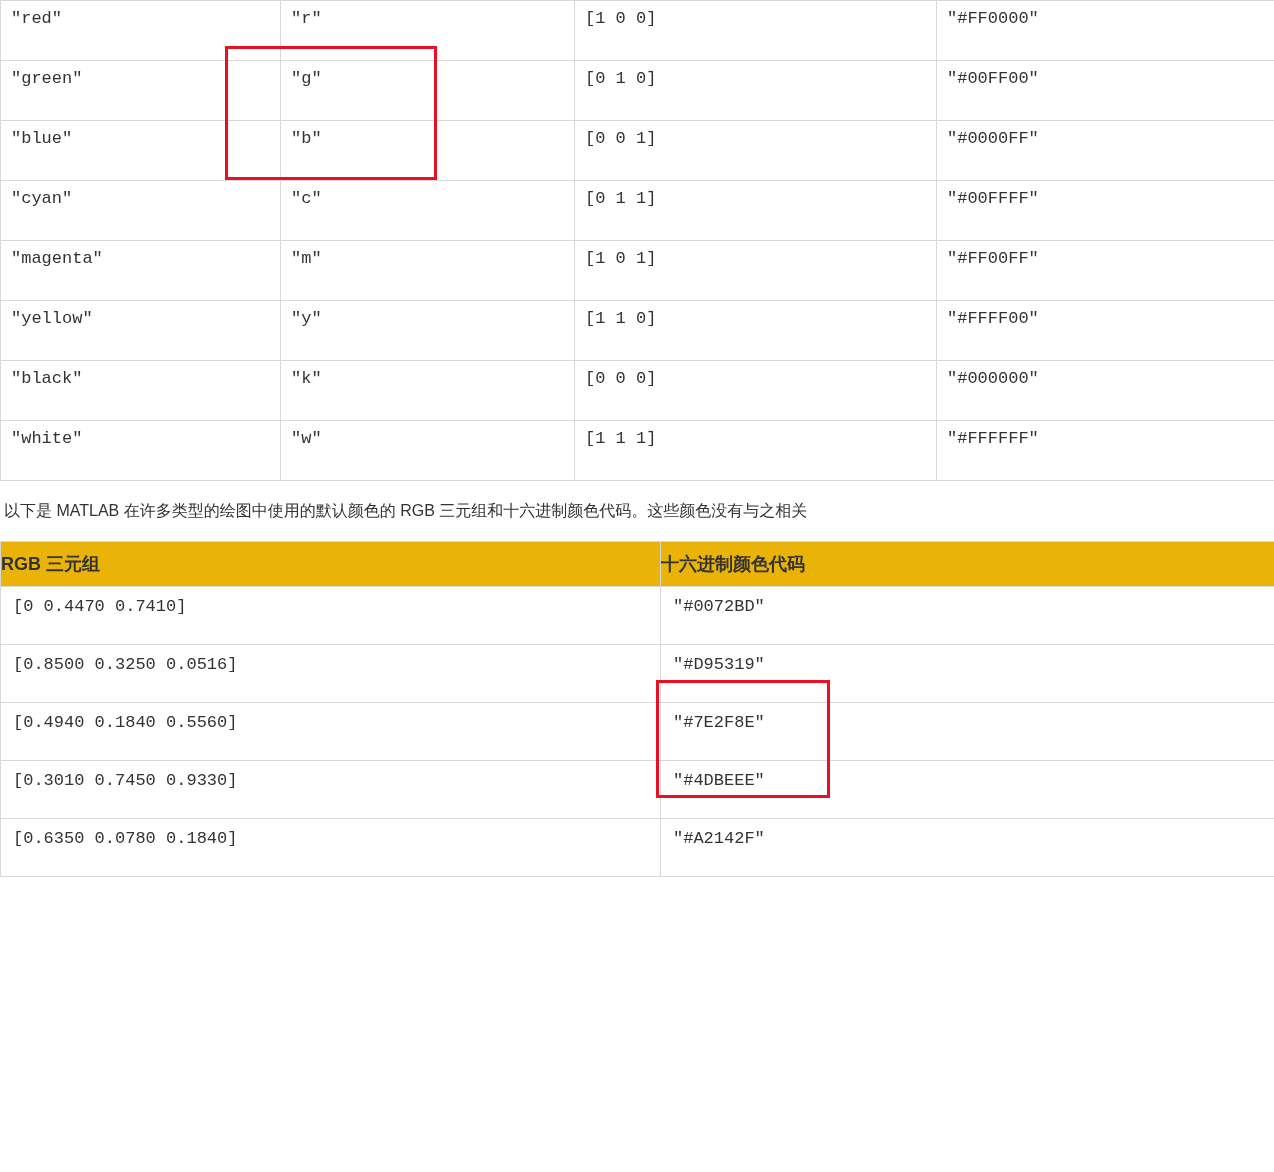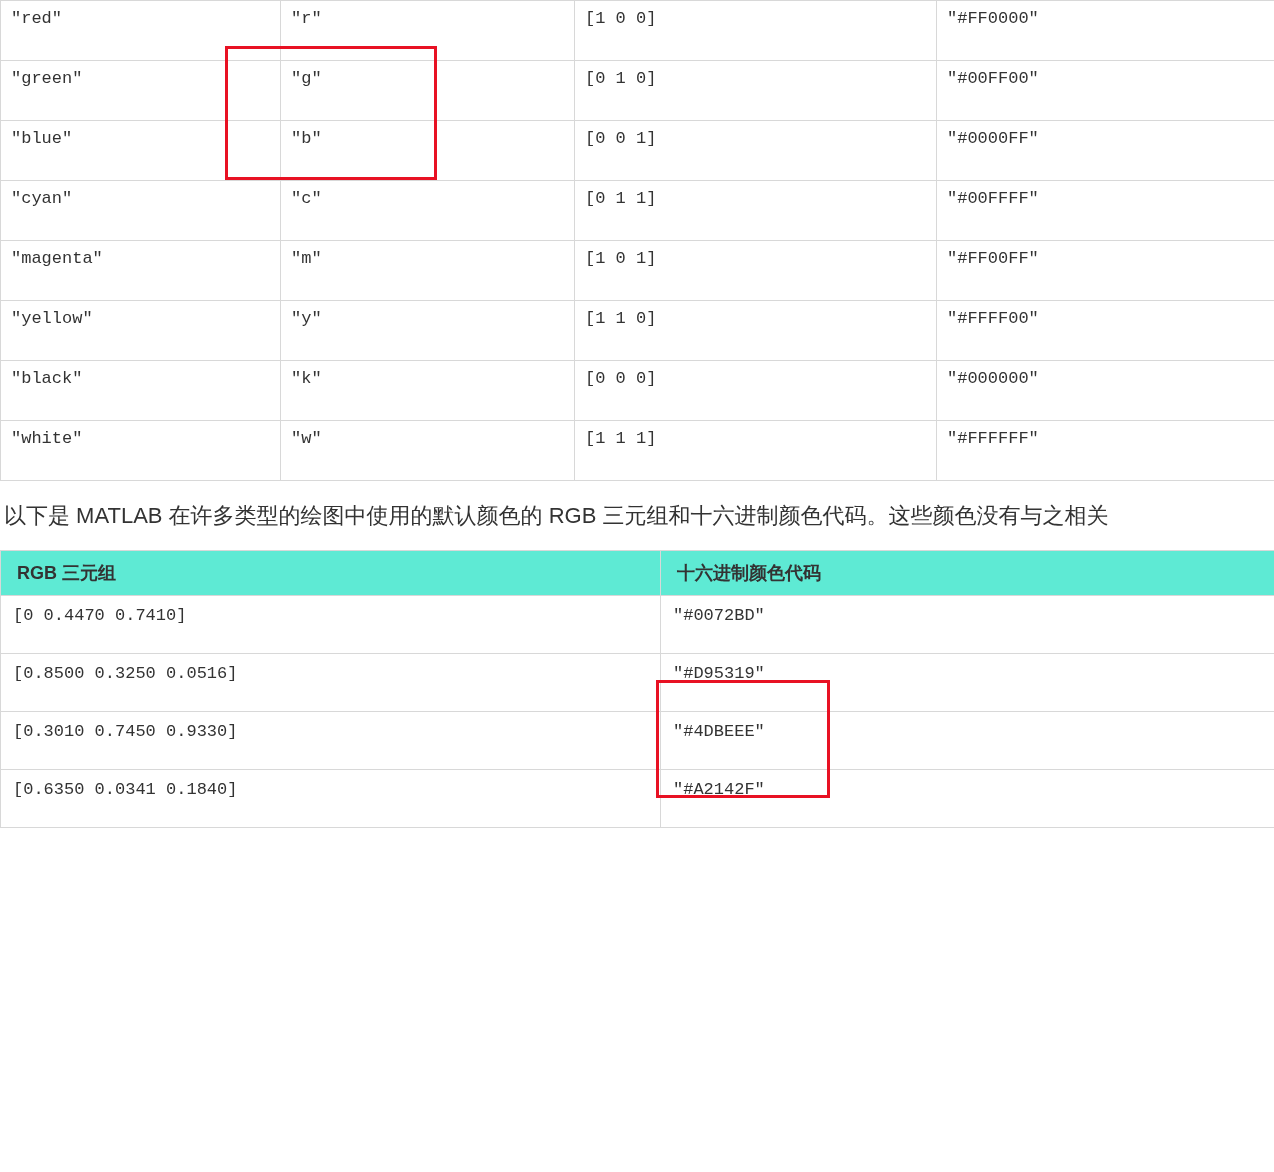--- a/index.html
+++ b/index.html
@@ -27,28 +27,28 @@
   .t1 td .cell {
     padding: 8px 10px;
   }
   .mono {
     font-family: Menlo, Consolas, "Courier New", monospace;
     font-size: 17px;
     color: #333;
   }
   .para {
     padding: 18px 4px 18px 4px;
-    font-size: 22px;
+    font-size: 16px;
     line-height: 1.5;
   }
   .t2 th {
-    background: #5eead4;
+    background: #eab308;
     text-align: left;
     font-weight: bold;
-    padding: 10px 16px;
+    padding: 10px 0;
     border: 1px solid #d8d8d8;
     font-size: 18px;
   }
   .t2 td {
     border: 1px solid #d8d8d8;
     padding: 0;
     height: 58px;
     vertical-align: top;
   }
   .t2 td .cell {
@@ -216,29 +216,37 @@
     <tr>
       <td>
             <div class="cell mono">[0.8500 0.3250 0.0516]</div>
           </td>
       <td>
             <div class="cell mono">"#D95319"</div>
           </td>
     </tr>
     <tr>
       <td>
+            <div class="cell mono">[0.4940 0.1840 0.5560]</div>
+          </td>
+      <td>
+            <div class="cell mono">"#7E2F8E"</div>
+          </td>
+    </tr>
+    <tr>
+      <td>
             <div class="cell mono">[0.3010 0.7450 0.9330]</div>
           </td>
       <td>
             <div class="cell mono">"#4DBEEE"</div>
           </td>
     </tr>
     <tr>
       <td>
-            <div class="cell mono">[0.6350 0.0341 0.1840]</div>
+            <div class="cell mono">[0.6350 0.0780 0.1840]</div>
           </td>
       <td>
             <div class="cell mono">"#A2142F"</div>
           </td>
     </tr>
   </tbody>
 </table>
 
 <div class="highlight-box" style="left:225px; top:46px; width:212px; height:134px;"></div>
 

